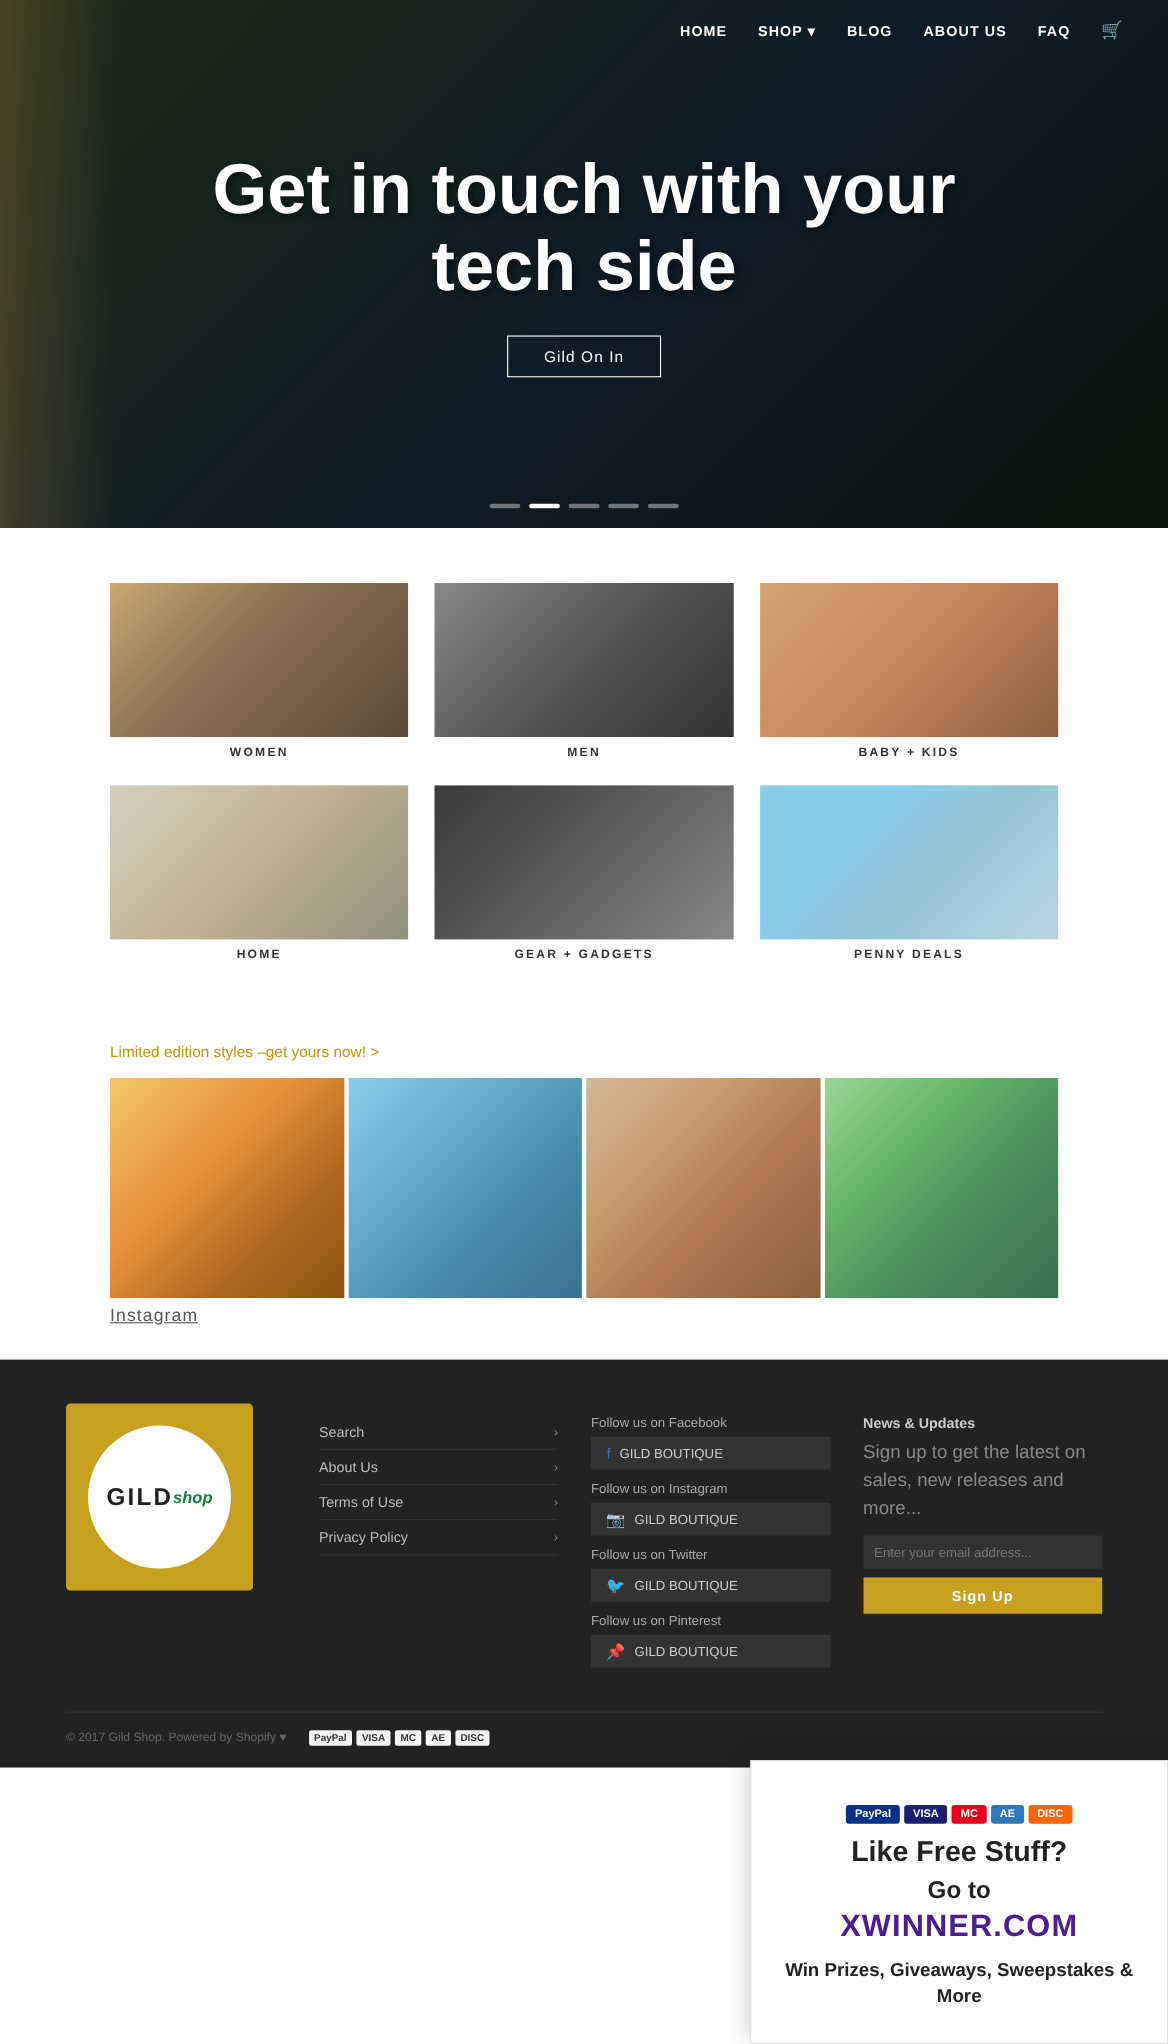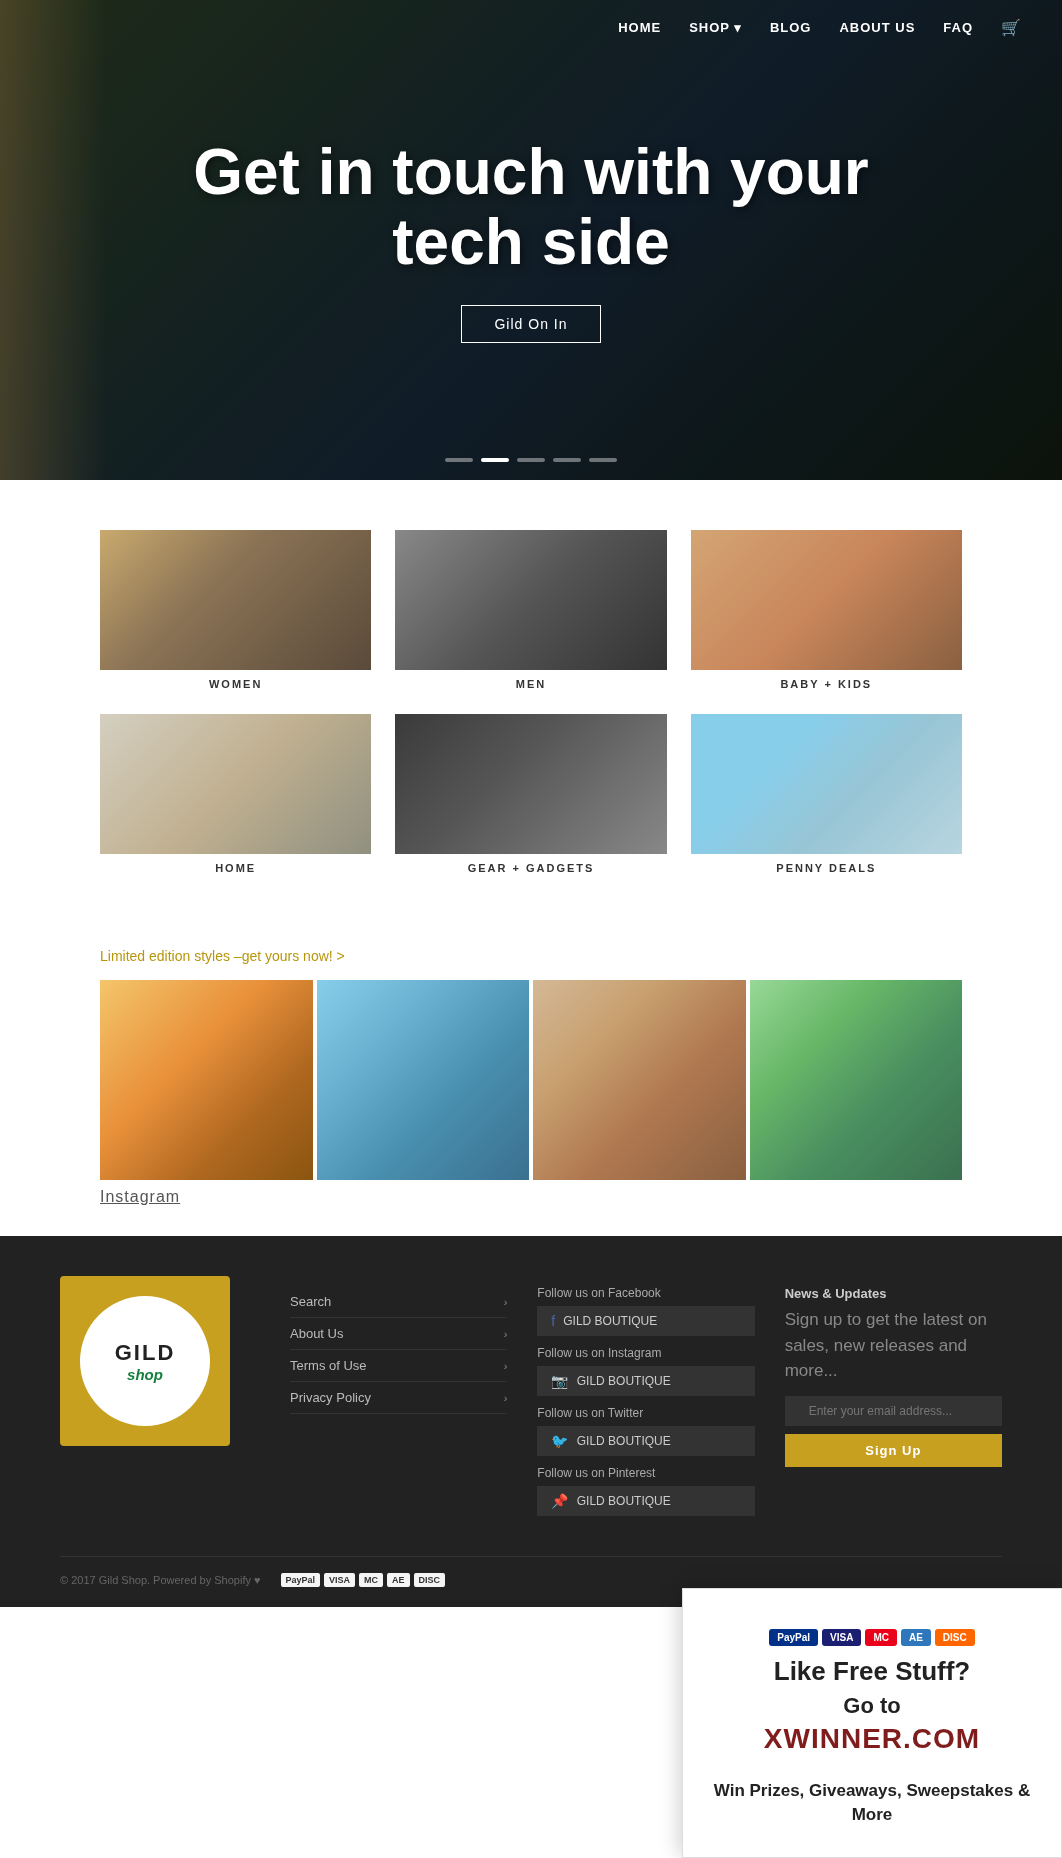--- a/index.html
+++ b/index.html
@@ -181,21 +181,21 @@
       align-items: center;
       justify-content: center;
       border-radius: 4px;
     }
     .logo-inner {
       background: #fff;
       border-radius: 50%;
       width: 130px;
       height: 130px;
       display: flex;
-      flex-direction: column;
+      flex-direction: row;
       align-items: center;
       justify-content: center;
     }
     .logo-gild {
       font-size: 22px;
       font-weight: 900;
       color: #222;
       letter-spacing: 2px;
     }
     .logo-shop {
@@ -234,21 +234,21 @@
     .social-icon { font-size: 14px; }
     .fb-icon { color: #4267B2; }
     .ig-icon { color: #C13584; }
     .tw-icon { color: #1DA1F2; }
     .pt-icon { color: #E60023; }
     .footer-newsletter { padding-top: 10px; }
     .newsletter-title { font-size: 13px; color: #ccc; margin-bottom: 6px; font-weight: 600; }
     .newsletter-desc { font-size: 17px; color: #888; margin-bottom: 12px; line-height: 1.5; }
     .newsletter-input {
       width: 100%;
-      padding: 8px 24px;
+      padding: 8px 10px;
       background: #333;
       border: none;
       color: #ccc;
       font-size: 12px;
       margin-bottom: 8px;
     }
     .newsletter-btn {
       width: 100%;
       padding: 9px;
       background: #c8a020;
@@ -302,22 +302,22 @@
     }
     .popup-subtitle {
       font-size: 22px;
       font-weight: 700;
       color: #222;
       margin-bottom: 4px;
     }
     .popup-url {
       font-size: 28px;
       font-weight: 900;
-      color: #7f1d1d;
-      margin-bottom: 24px;
+      color: #4c1d95;
+      margin-bottom: 12px;
       letter-spacing: 1px;
     }
     .popup-desc {
       font-size: 17px;
       font-weight: 700;
       color: #222;
       line-height: 1.4;
     }
     .payment-row {
       display: flex;

